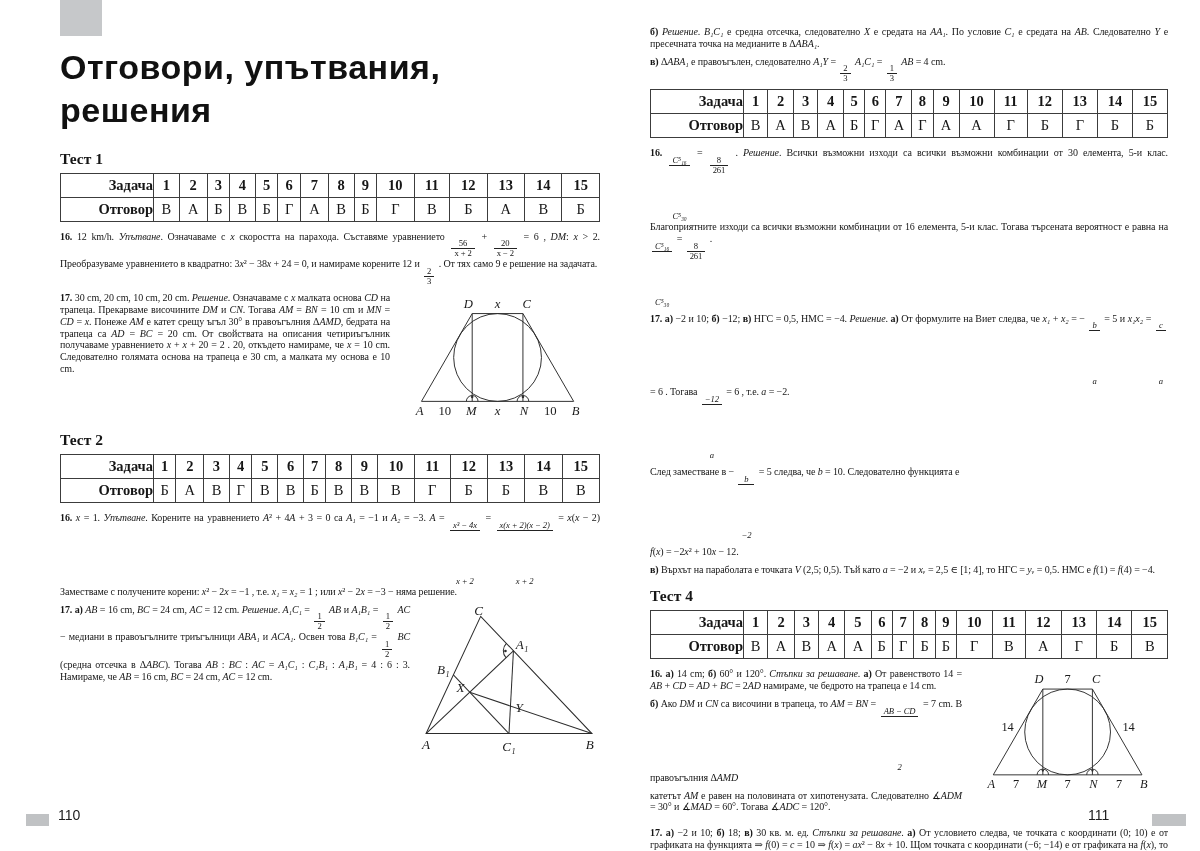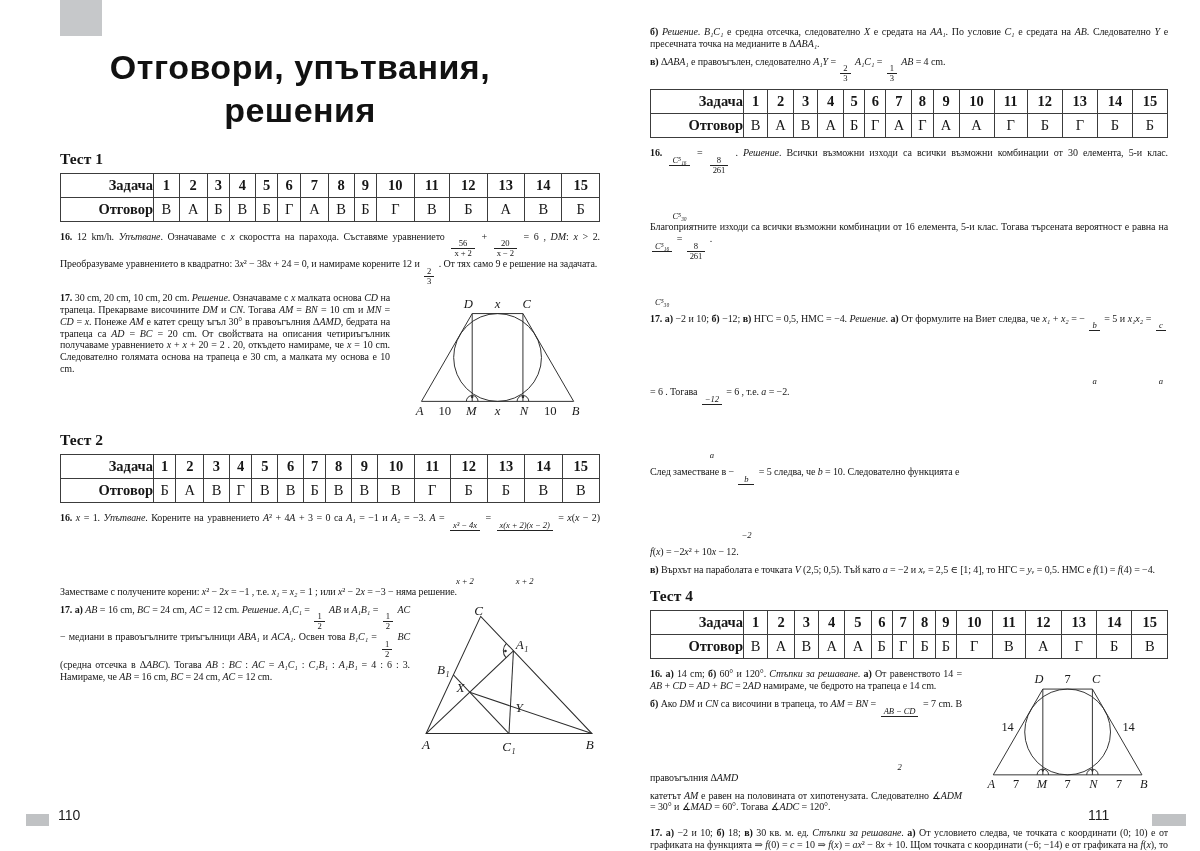--- a/index.html
+++ b/index.html
@@ -4,21 +4,21 @@
 <style>
   html,body{margin:0;padding:0;}
   body{width:1200px;height:851px;background:#fdfdfd;color:#161616;
        font-family:"Liberation Serif","DejaVu Serif","DejaVu Sans",serif;}
   .sheet{position:relative;width:1200px;height:851px;background:#ffffff;overflow:hidden;}
   .corner-square{position:absolute;left:60px;top:0;width:42px;height:36px;background:#c6c8ca;}
   .col{position:absolute;top:30px;}
   .col-left{left:60px;width:540px;}
   .col-right{left:650px;width:518px;top:26px;}
   .title{font-family:"Liberation Sans",sans-serif;font-weight:700;font-size:34px;
-         line-height:1.26;margin:16px 0 18px;color:#111;width:480px;letter-spacing:.5px;text-align:center;}
+         line-height:1.26;margin:16px 0 18px;color:#111;width:480px;letter-spacing:.5px;}
   .test-heading{font-weight:700;font-size:15.5px;margin:8px 0 5px;}
   table.answers{border-collapse:collapse;width:100%;margin:2px 0 9px;border:1.5px solid #2e2e2e;}
   table.answers td{border:1px solid #3c3c3c;text-align:center;font-size:14.5px;padding:3px 0;}
   table.answers td.lab{width:86px;text-align:right;padding-left:6px;font-weight:700;}
   table.answers .row-tasks td{font-weight:700;}
   .para{font-size:10px;line-height:1.18;margin:0 0 6px;text-align:justify;letter-spacing:-0.1px;}
   .b{font-weight:700;}
   .i{font-style:italic;}
   .frac{display:inline-flex;flex-direction:column;vertical-align:-0.78em;text-align:center;
         line-height:1.05;font-size:.86em;margin:0 2px;}

